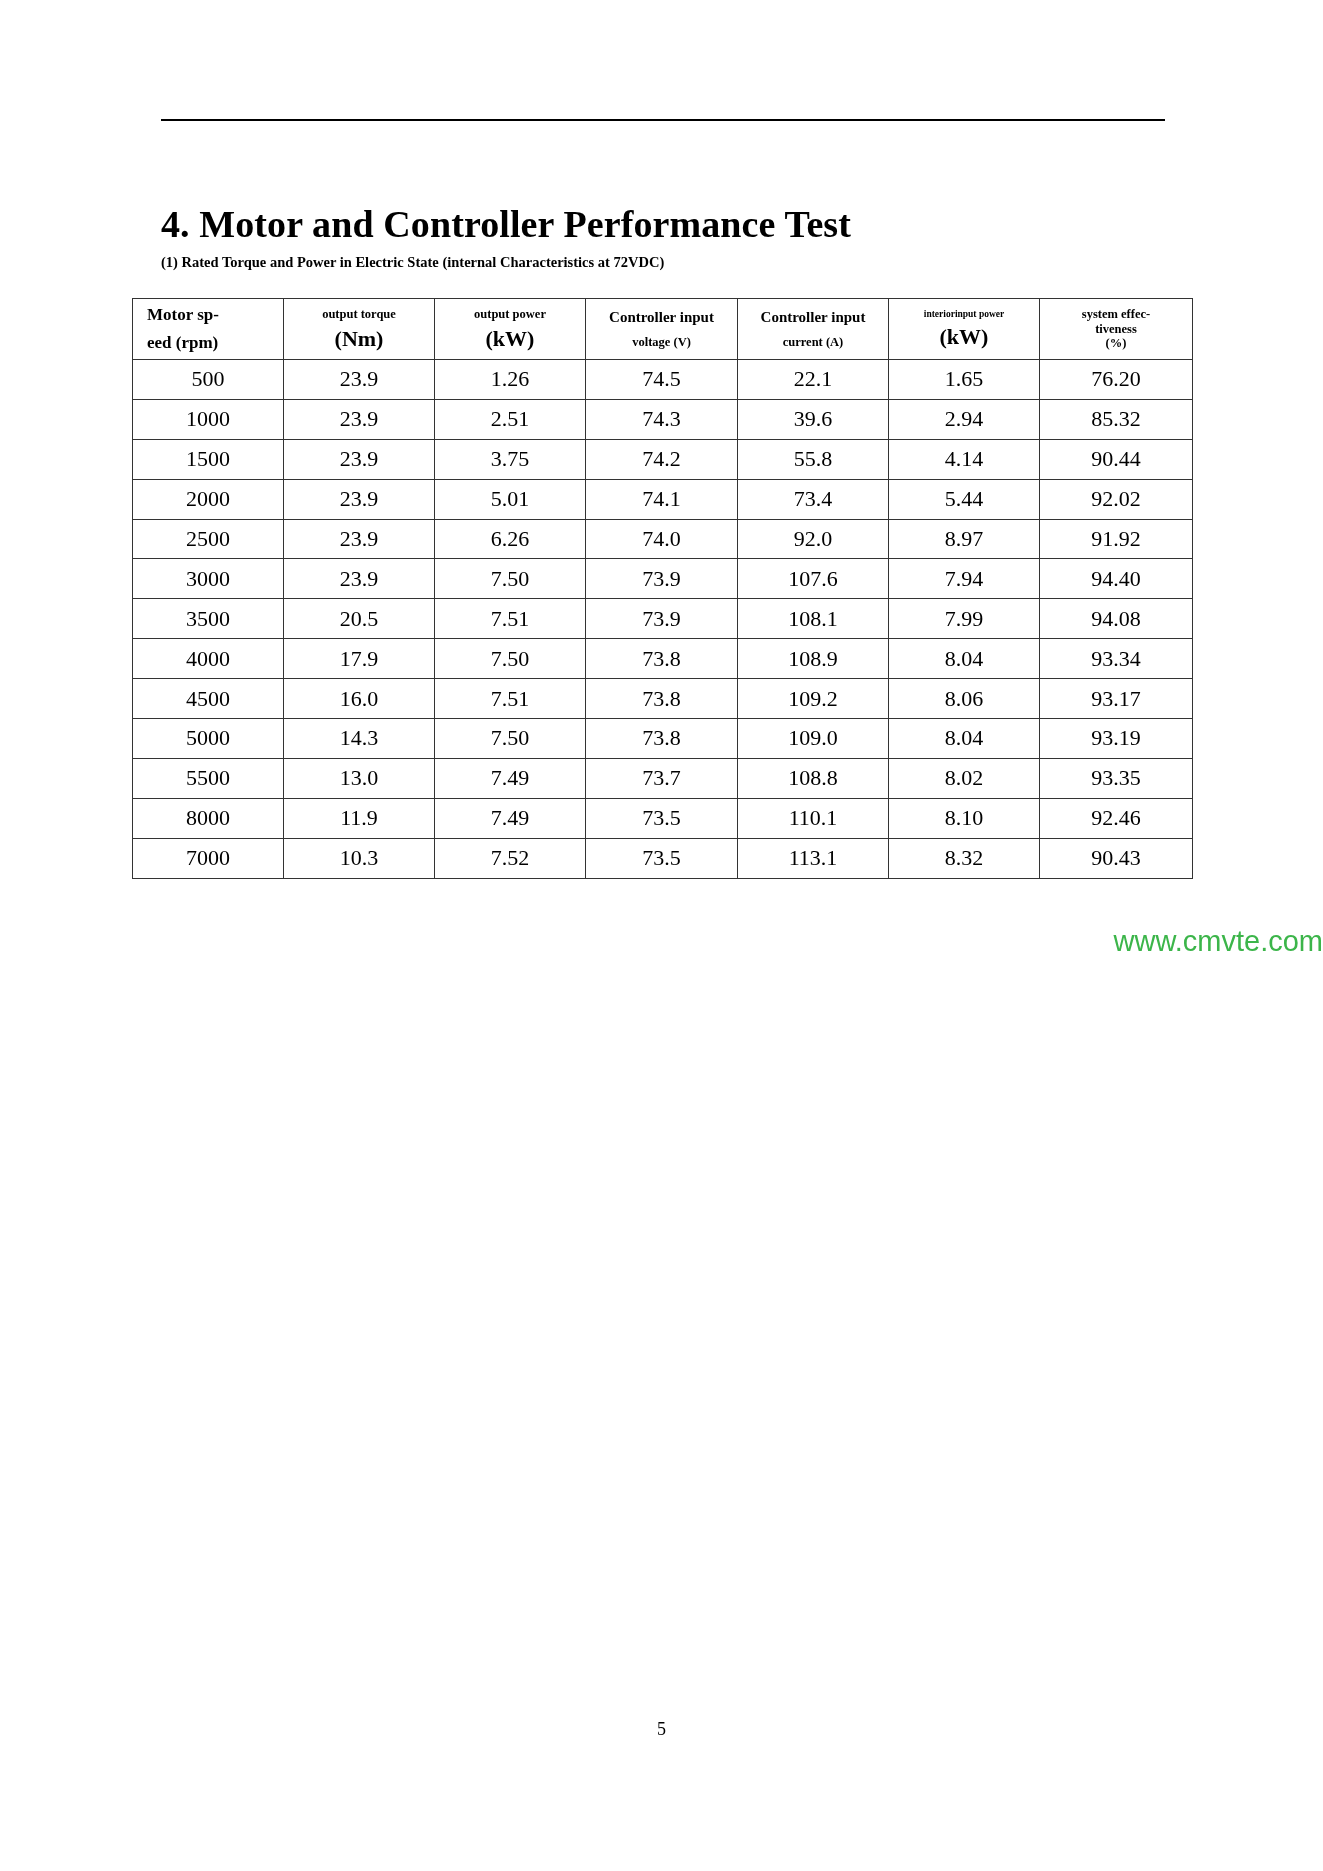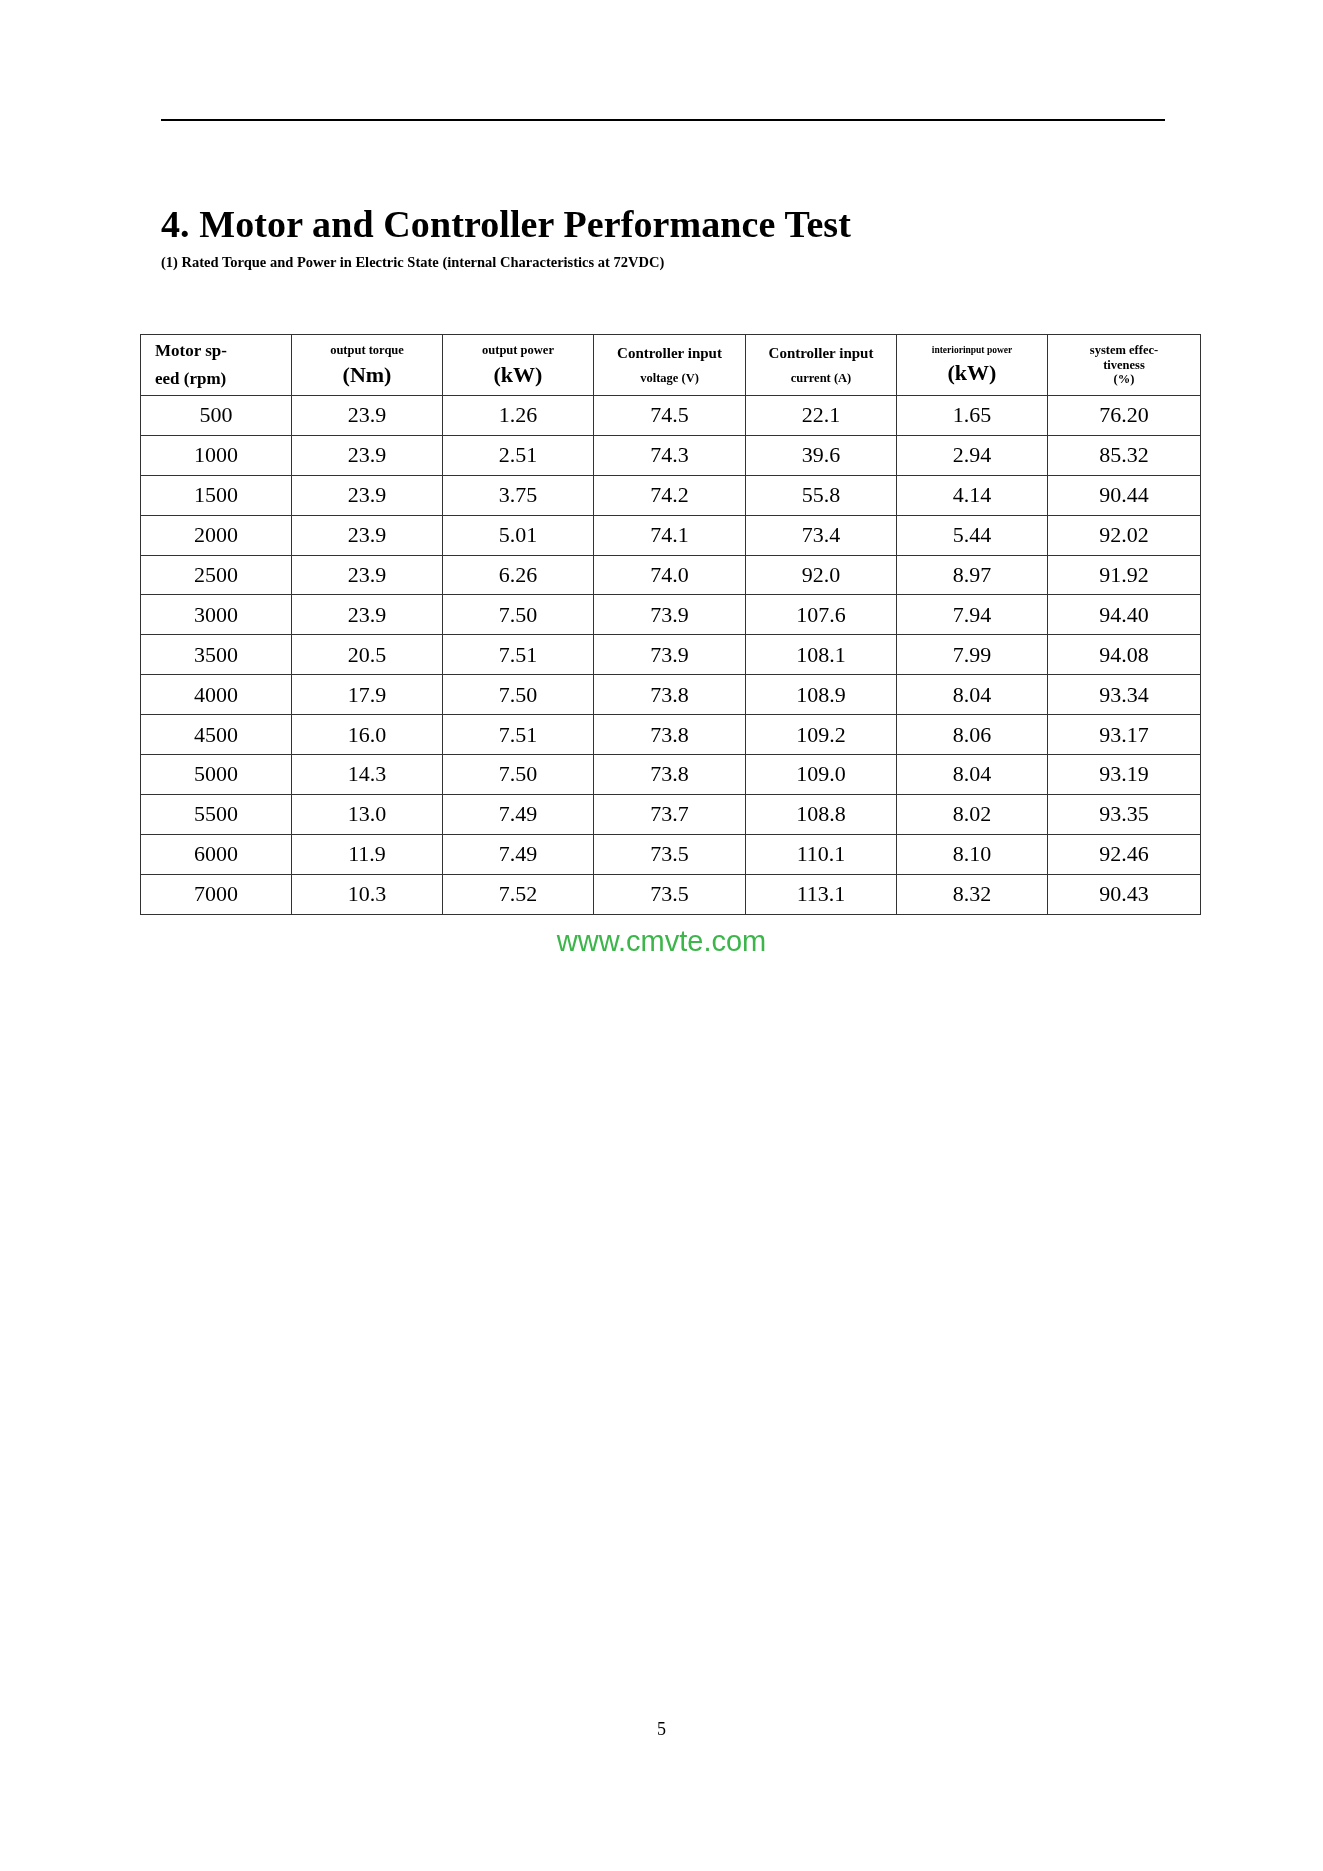--- a/index.html
+++ b/index.html
@@ -1,32 +1,32 @@
 <!DOCTYPE html>
 <html><head>
 <meta charset="utf-8">
 <style>
   html, body { margin: 0; padding: 0; background: #ffffff; }
   body { width: 1323px; height: 1871px; position: relative; overflow: hidden;
          font-family: "Liberation Serif", "DejaVu Serif", serif; color: #000; }
   .top-rule { position: absolute; left: 161px; top: 119px; width: 1004px; height: 2px; background: #000; }
   .title { position: absolute; left: 161px; top: 202px; font-size: 38px; font-weight: bold; margin: 0; letter-spacing: 0.1px; }
   .subtitle { position: absolute; left: 161px; top: 254px; font-size: 14.5px; font-weight: bold; margin: 0; }
-  table.perf { position: absolute; left: 140px; top: 298px; width: 1060px; border-collapse: collapse; table-layout: fixed; margin-top: 36px; }
+  table.perf { position: absolute; left: 132px; top: 298px; width: 1060px; border-collapse: collapse; table-layout: fixed; }
   table.perf td, table.perf th { border: 1.3px solid #333; text-align: center; padding: 0; }
   table.perf th { height: 60px; font-weight: bold; vertical-align: middle; line-height: 1.15; }
   table.perf td { height: 38.9px; font-size: 22px; }
   .h-small { font-size: 12.5px; display: block; }
   .h-med { font-size: 15px; display: block; }
   .h-big { font-size: 22px; display: block; margin-top: 4px; }
   .h-tiny { font-size: 9.5px; display: block; }
   .h-first { text-align: left !important; padding-left: 14px !important; font-size: 17px; }
   .h-first span { display: block; }
   .h-first span + span { margin-top: 8px; }
-  .watermark { position: absolute; left: 0; width: 1323px; text-align: center; top: 925px;
+  .watermark { position: absolute; left: 0; width: 1323px; text-align: right; top: 925px;
                font-family: "Liberation Sans", "DejaVu Sans", sans-serif; font-size: 29px; color: #3cb54a; }
   .page-num { position: absolute; left: 0; width: 1323px; text-align: center; top: 1719px; font-size: 18px; }
 </style>
 </head>
 <body>
 
 <div class="top-rule"></div>
 
 <h1 class="title">4. Motor and Controller Performance Test</h1>
 <h2 class="subtitle">(1) Rated Torque and Power in Electric State (internal Characteristics at 72VDC)</h2>
@@ -168,21 +168,21 @@
       <tr>
         <td>5500</td>
         <td>13.0</td>
         <td>7.49</td>
         <td>73.7</td>
         <td>108.8</td>
         <td>8.02</td>
         <td>93.35</td>
       </tr>
       <tr>
-        <td>6000</td>
+        <td>8000</td>
         <td>11.9</td>
         <td>7.49</td>
         <td>73.5</td>
         <td>110.1</td>
         <td>8.10</td>
         <td>92.46</td>
       </tr>
       <tr>
         <td>7000</td>
         <td>10.3</td>

